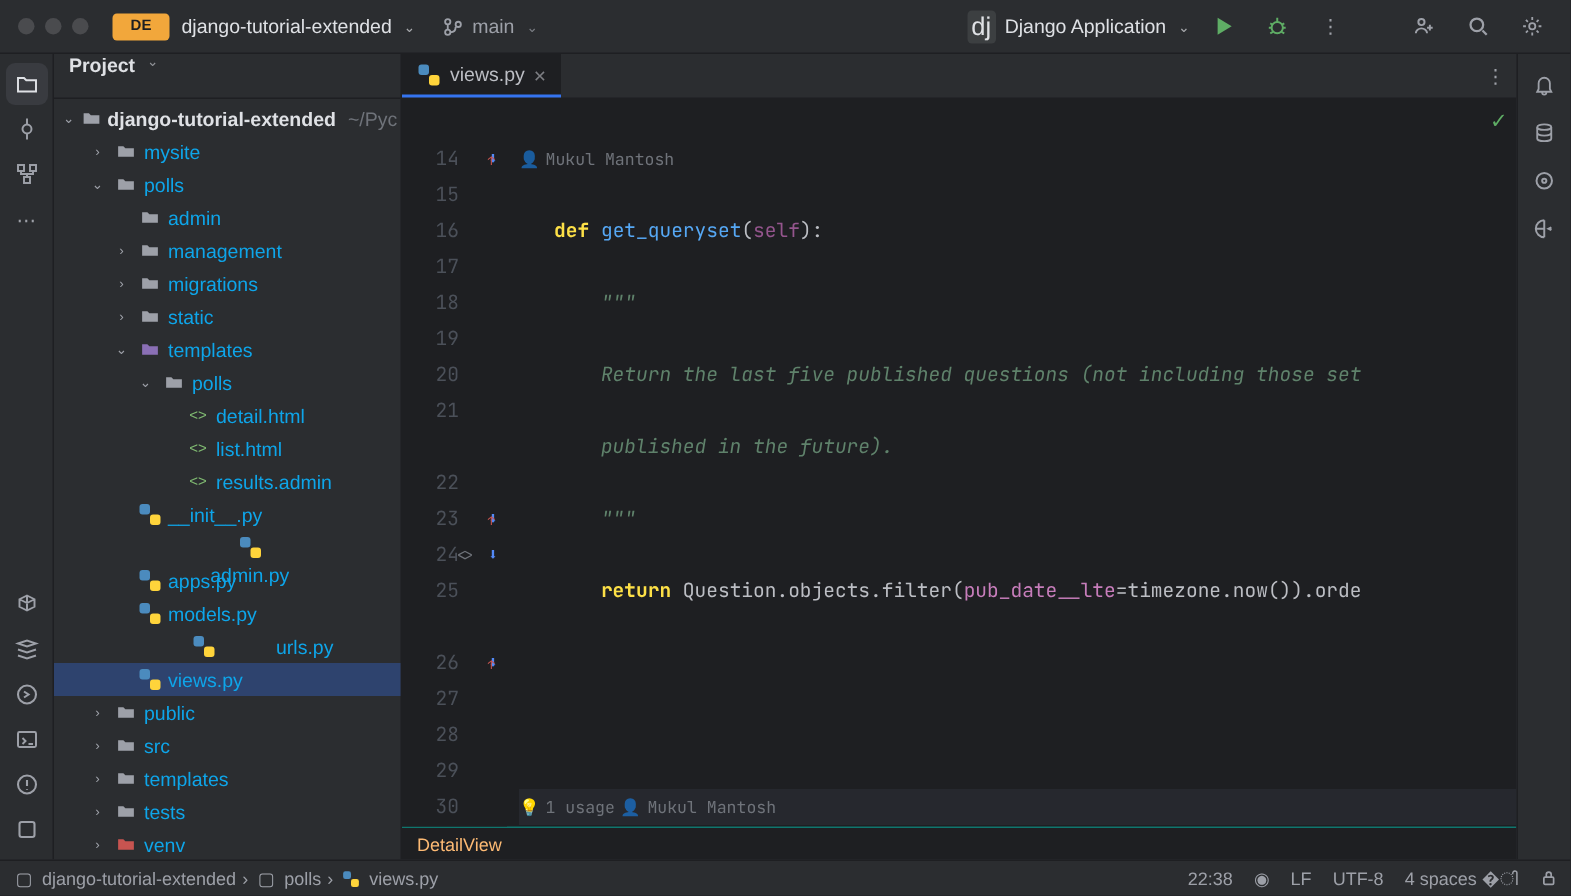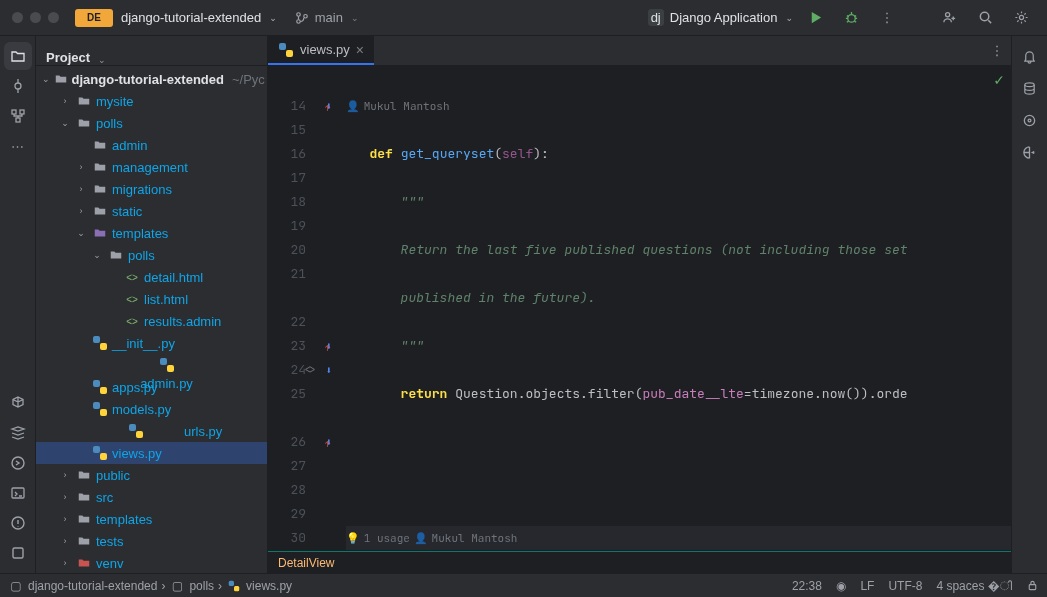--- a/index.html
+++ b/index.html
@@ -15,21 +15,21 @@
 .flex1 { flex:1; }
 .tb-icon { width:28px; height:28px; display:flex; align-items:center; justify-content:center; cursor:pointer; color:#9da0a8; border-radius:4px; }
 .run { color:#5fad65; }
 .bug { color:#5fad65; }
 .main { flex:1; display:flex; min-height:0; }
 .leftbar { width:36px; background:#2b2d30; border-right:1px solid #1e1f22; display:flex; flex-direction:column; align-items:center; padding:6px 0; gap:2px; }
 .lb-icon { width:28px; height:28px; display:flex; align-items:center; justify-content:center; cursor:pointer; color:#9da0a8; border-radius:6px; }
 .lb-icon.active { background:#393b40; color:#dfe1e5; }
 .lb-spacer { flex:1; }
 .sidebar { width:232px; background:#2b2d30; border-right:1px solid #1e1f22; display:flex; flex-direction:column; }
-.sb-head { height:30px; display:flex; align-items:flex-end; padding:0 10px; gap:6px; border-bottom:1px solid #1e1f22; }
+.sb-head { height:30px; display:flex; align-items:flex-start; padding:0 10px; gap:6px; border-bottom:1px solid #1e1f22; }
 .sb-title { font-weight:600; color:#dfe1e5; }
 .tree { flex:1; overflow:auto; padding:2px 0; }
 .node { height:22px; display:flex; align-items:center; gap:4px; padding-right:8px; cursor:pointer; white-space:nowrap; }
 .node.sel { background:#2e436e; }
 .tw { width:14px; text-align:center; font-size:9px; color:#9da0a8; }
 .fico { width:16px; height:16px; display:flex; align-items:center; justify-content:center; font-size:12px; }
 .fold { color:#9da0a8; }
 .fold-o { color:#9da0a8; }
 .py { width:14px; height:14px; position:relative; }
 .py::before,.py::after { content:''; position:absolute; width:7px; height:7px; border-radius:2px; }
@@ -94,21 +94,21 @@
             <circle cx="4" cy="12" r="2"></circle>
             <circle cx="12" cy="6" r="2"></circle>
             <path d="M4 6v4M6 12c3 0 4-2 4-4"></path>
           </svg>
       </span>
       <span>main</span>
       <span class="chev">⌄</span>
     </div>
     <div class="flex1"></div>
     <div class="ti">
-      <span style="font-size:13px;background:#3c3f41;padding:1px 3px;border-radius:3px">dj</span>
+      <span style="font-size:17px;background:#3c3f41;padding:1px 3px;border-radius:3px">dj</span>
       <span>Django Application</span>
       <span class="chev">⌄</span>
     </div>
     <div class="tb-icon run">
       <svg width="15" height="15" viewBox="0 0 16 16" fill="currentColor">
           <path d="M4 2l10 6-10 6z"></path>
         </svg>
     </div>
     <div class="tb-icon bug">
       <svg width="15" height="15" viewBox="0 0 16 16" fill="none" stroke="currentColor" stroke-width="1.4">

